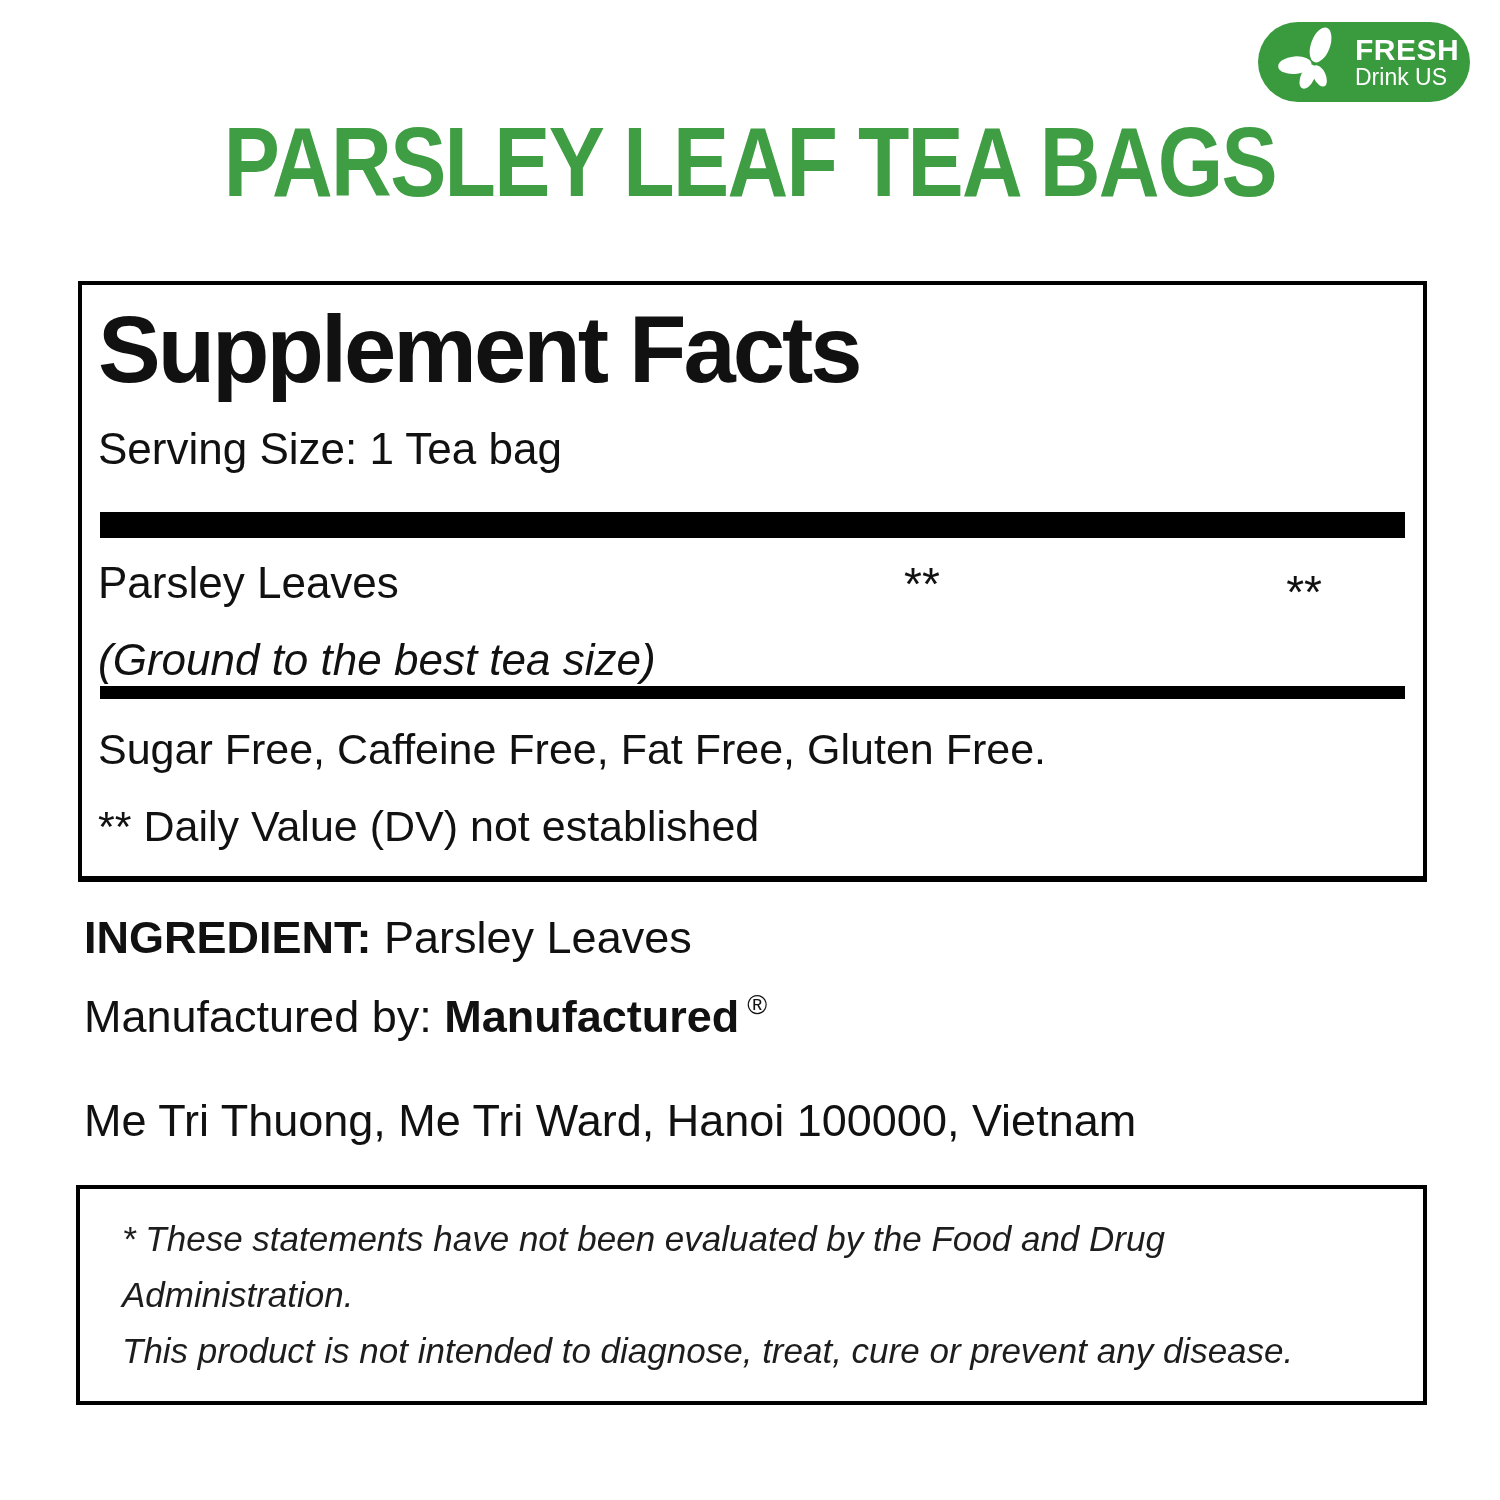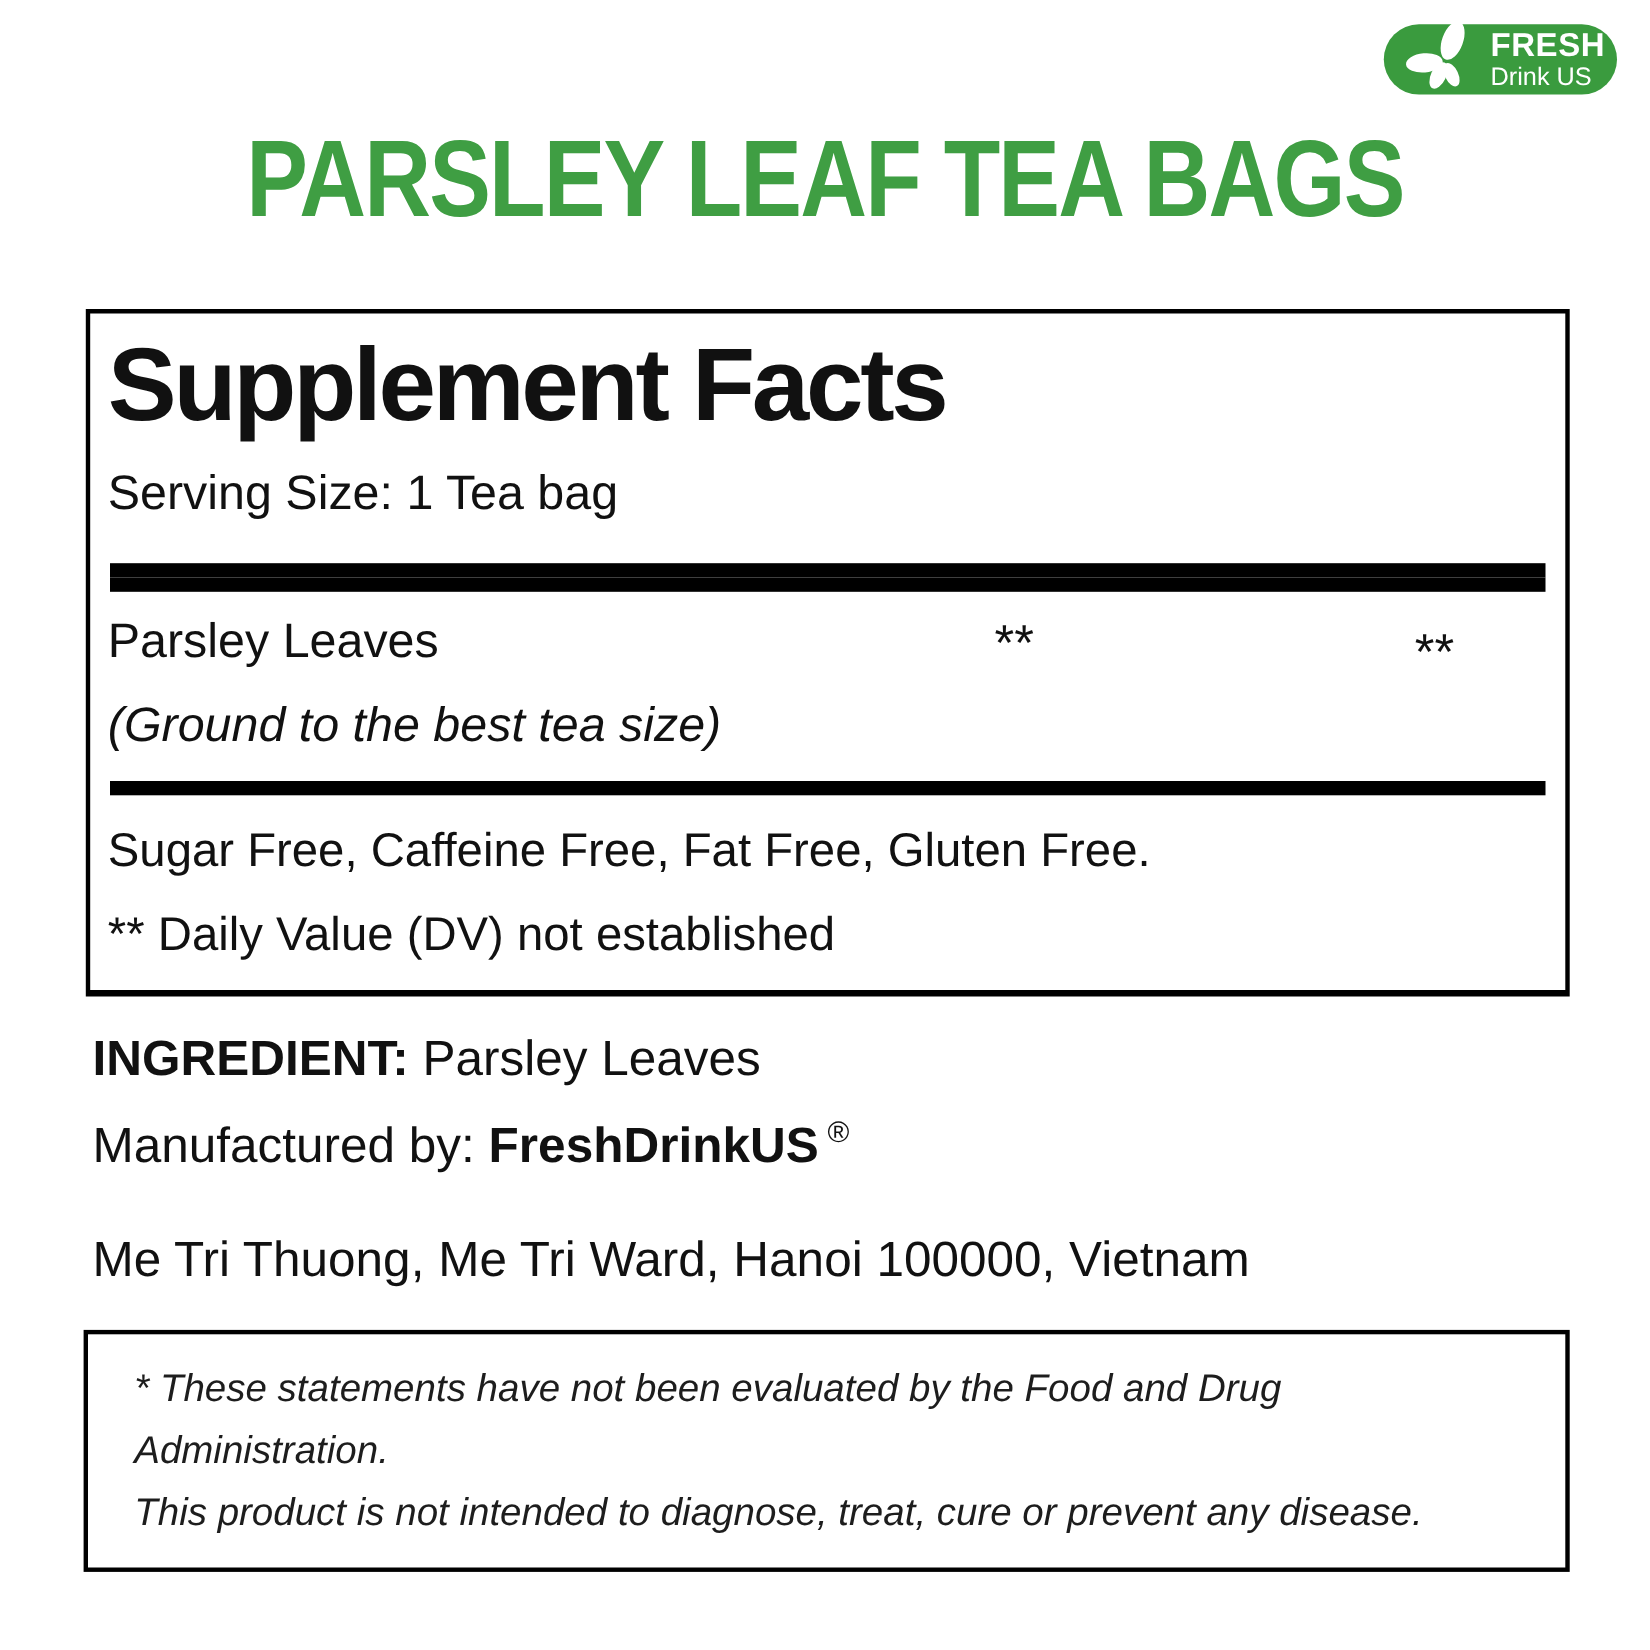--- a/index.html
+++ b/index.html
@@ -10,21 +10,21 @@
     font-family: "Liberation Sans", sans-serif;
     color: #111;
     position: relative;
     line-height: 1.15;
     overflow: hidden;
   }
 
   
   .logo {
     position: absolute; top: 22px; right: 30px;
-    width: 212px; height: 64px;
+    width: 212px; height: 80px;
     background: #3a9b3e;
     border-radius: 42px;
     display: flex; align-items: center;
     padding: 0 16px 0 8px;
   }
   .logo svg { width: 88px; height: 76px; flex: 0 0 auto; }
   .logo-text { color: #fff; line-height: 1.03; margin-left: 1px; }
   .logo-line1 { font-size: 30px; font-weight: 700; letter-spacing: 0.5px; }
   .logo-line2 { font-size: 23px; font-weight: 400; }
 
@@ -68,21 +68,21 @@
     align-items: center;
   }
   .header-row { padding: 22px 0; font-size: 43px; }
   .col-amount { text-align: center; }
   .col-dv { text-align: right; padding-right: 55px; }
   .nutrient-row { padding-top: 20px; font-size: 44px; align-items: start; }
   .nutrient-amount { text-align: center; font-size: 46px; }
   .nutrient-dv { text-align: right; padding-right: 85px; font-size: 46px; padding-top: 8px; }
   .nutrient-note {
     font-size: 44px; font-style: italic;
-    margin-top: 16px; padding-bottom: 24px;
+    margin-top: 16px; 
   }
   .fn { font-size: 43px; margin-top: 26px; }
   .fn + .fn { margin-top: 28px; }
 
   
   .below { margin: 30px 73px 0 84px; font-size: 45px; }
   .info-line { margin-top: 28px; }
   .info-line:first-child { margin-top: 0; }
   .bold { font-weight: 700; }
   .reg {
@@ -146,21 +146,21 @@
 
   <div class="fn">Sugar Free, Caffeine Free, Fat Free, Gluten Free.</div>
   <div class="fn">** Daily Value (DV) not established</div>
 </div>
 
 <div class="below">
   <div class="info-line">
     <span class="bold">INGREDIENT:</span><span> Parsley Leaves</span>
   </div>
   <div class="info-line">
-    <span>Manufactured by: </span><span class="bold">FreshDrinkUS</span><span class="reg">®</span>
+    <span>Manufactured by: </span><span class="bold">Manufactured</span><span class="reg">®</span>
   </div>
   <div class="info-line address-line">Me Tri Thuong, Me Tri Ward, Hanoi 100000, Vietnam</div>
 </div>
 
 <div class="disclaimer-box">
   <div>* These statements have not been evaluated by the Food and Drug Administration.</div>
   <div>This product is not intended to diagnose, treat, cure or prevent any disease.</div>
 </div>
 
 </body></html>

